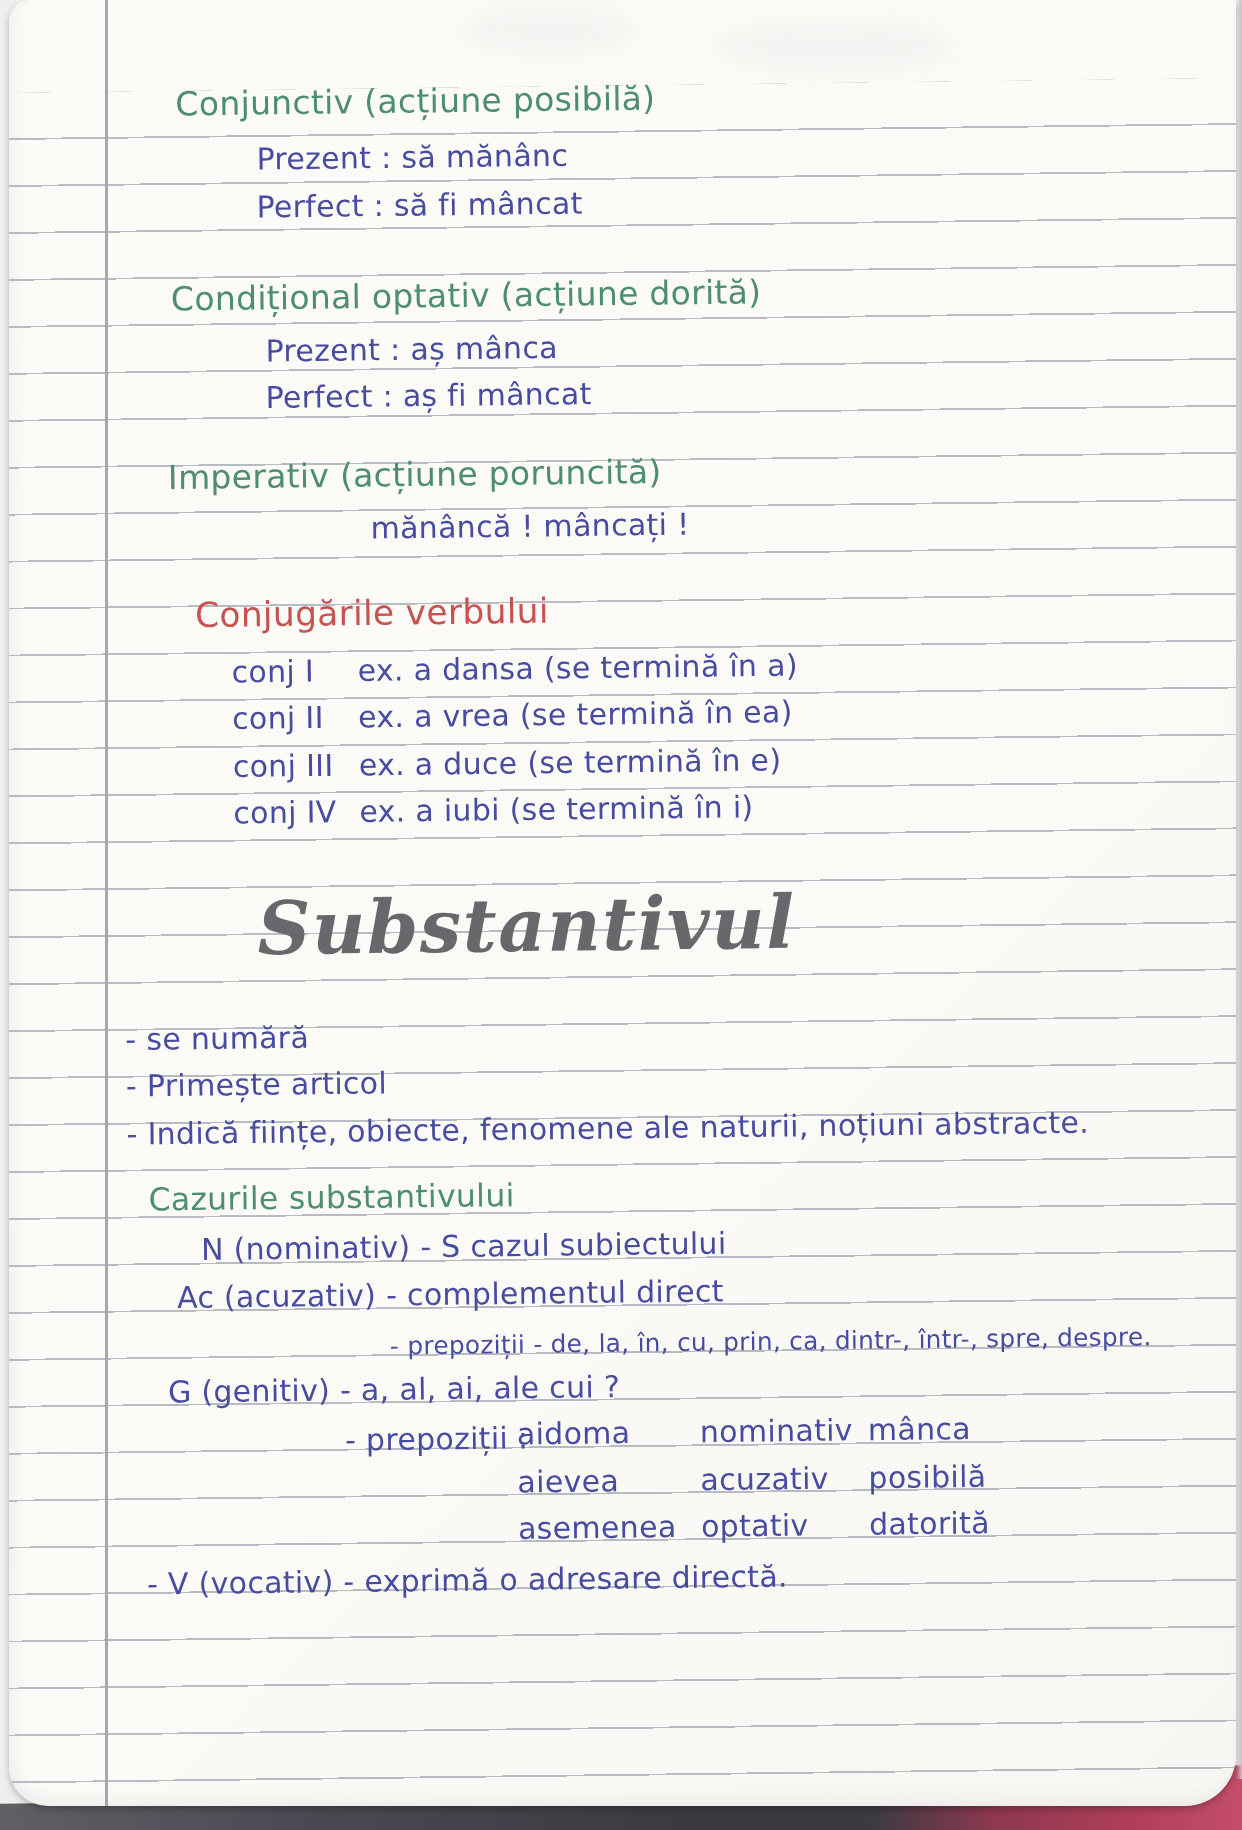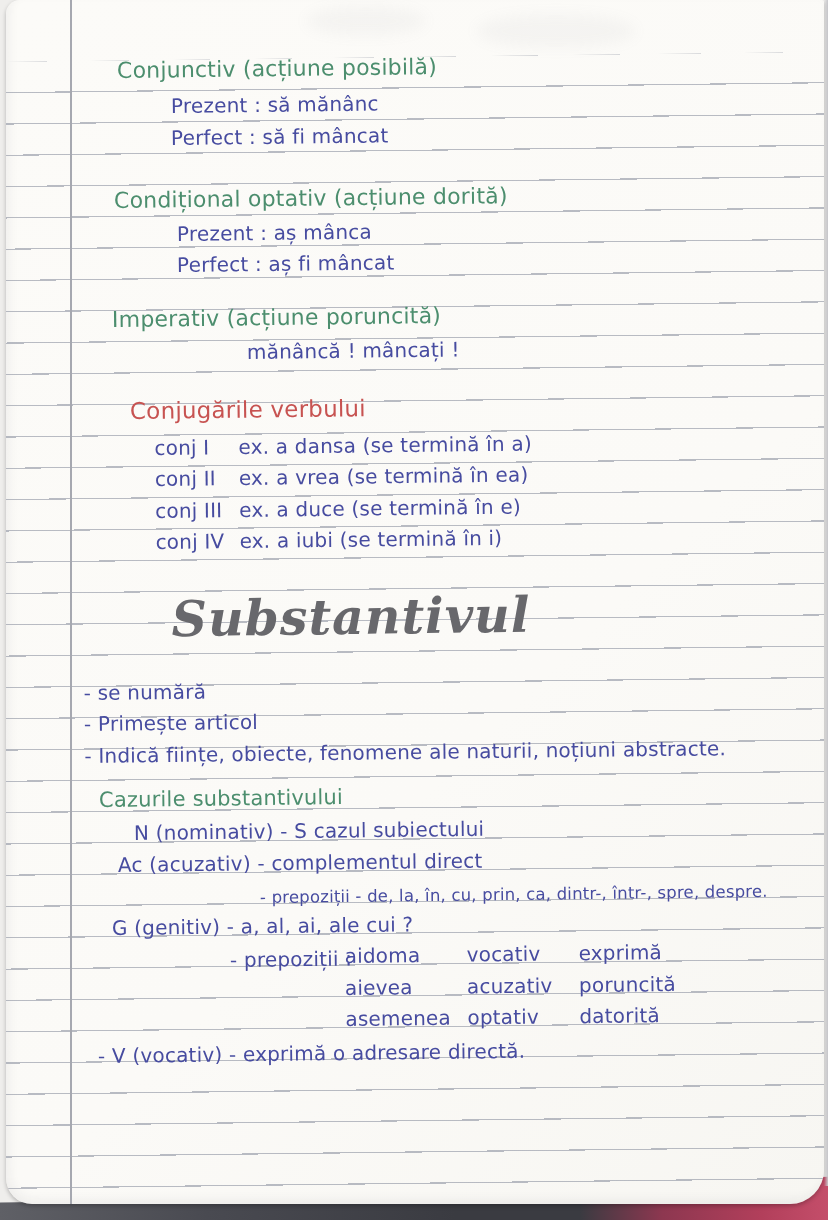--- a/index.html
+++ b/index.html
@@ -126,25 +126,25 @@
 
     <div class="hw green" style="left:99px; top:788px; font-size:21px;">Cazurile substantivului</div>
     <div class="hw ink" style="left:134px; top:821px;">N (nominativ) - S cazul subiectului</div>
     <div class="hw ink" style="left:118px; top:853px;">Ac (acuzativ) - complementul direct</div>
     <div class="hw ink small" style="left:260px; top:888px;">- prepoziții - de, la, în, cu, prin, ca, dintr-, într-, spre, despre.</div>
     <div class="hw ink" style="left:112px; top:916px;">G (genitiv) - a, al, ai, ale cui ?</div>
 
     <div class="hw ink" style="left:230px; top:948px;">- prepoziții : </div>
     <div class="hw ink prep-grid" style="left:345px; top:941px;">
       <span>aidoma</span>
-      <span>vocativ</span>
-      <span>exprimă</span>
+      <span>nominativ</span>
+      <span>mânca</span>
       <span>aievea</span>
       <span>acuzativ</span>
-      <span>poruncită</span>
+      <span>posibilă</span>
       <span>asemenea</span>
       <span>optativ</span>
       <span>datorită</span>
     </div>
 
     <div class="hw ink" style="left:98px; top:1044px;">- V (vocativ) - exprimă o adresare directă.</div>
   </div>
 </div>
 
 </body></html>

